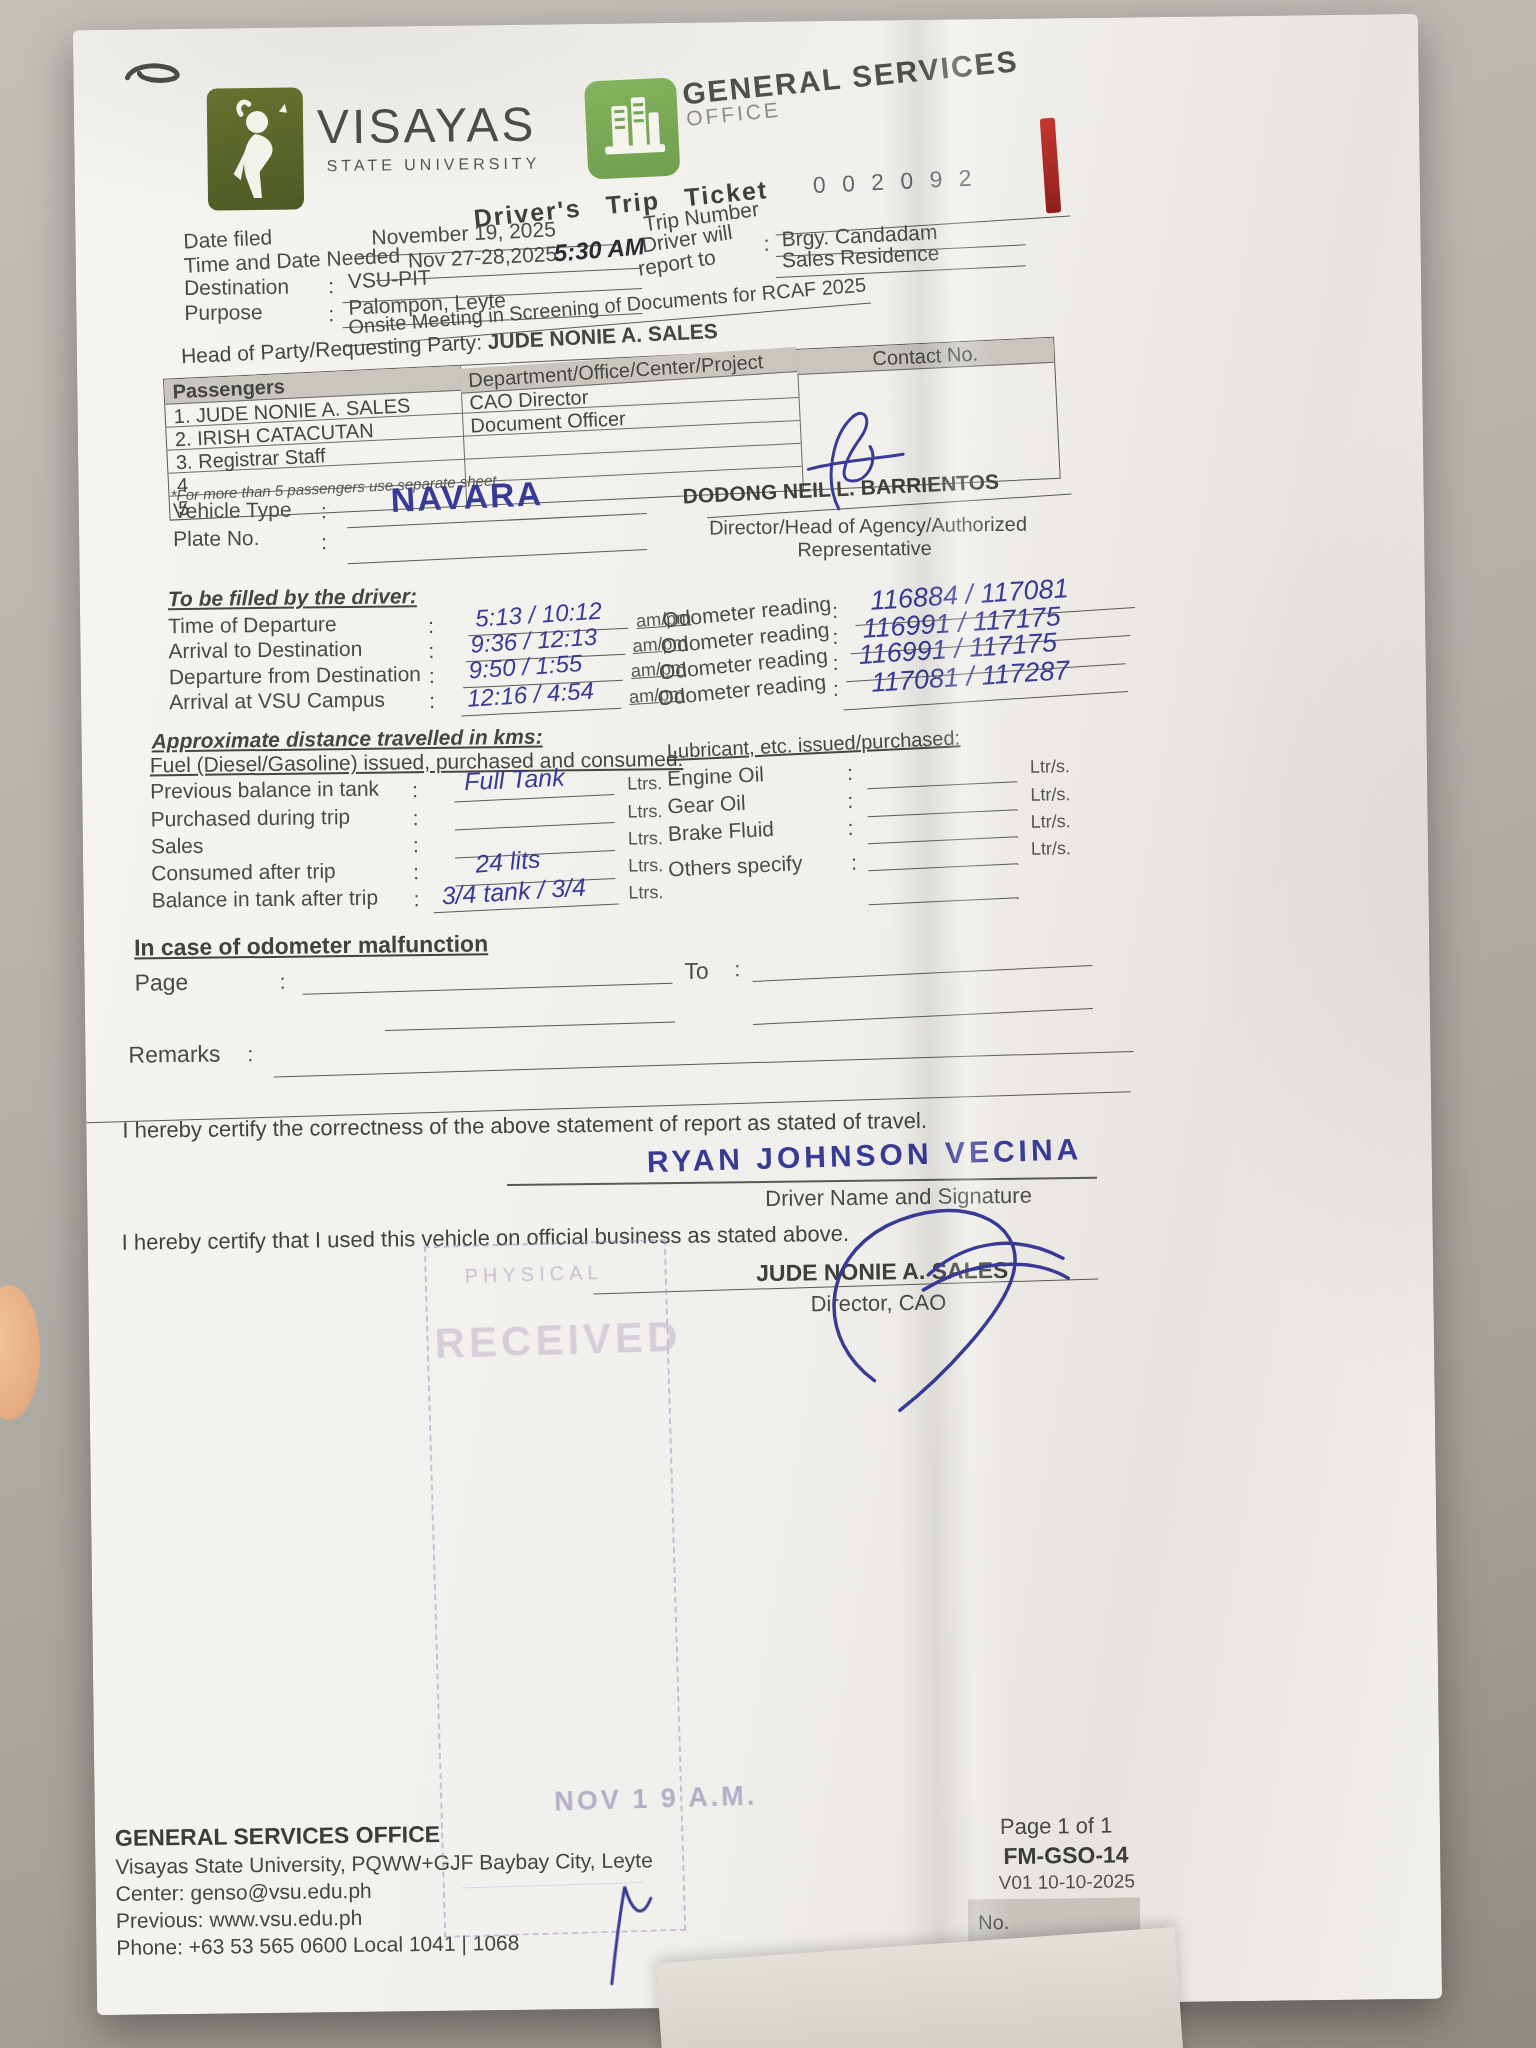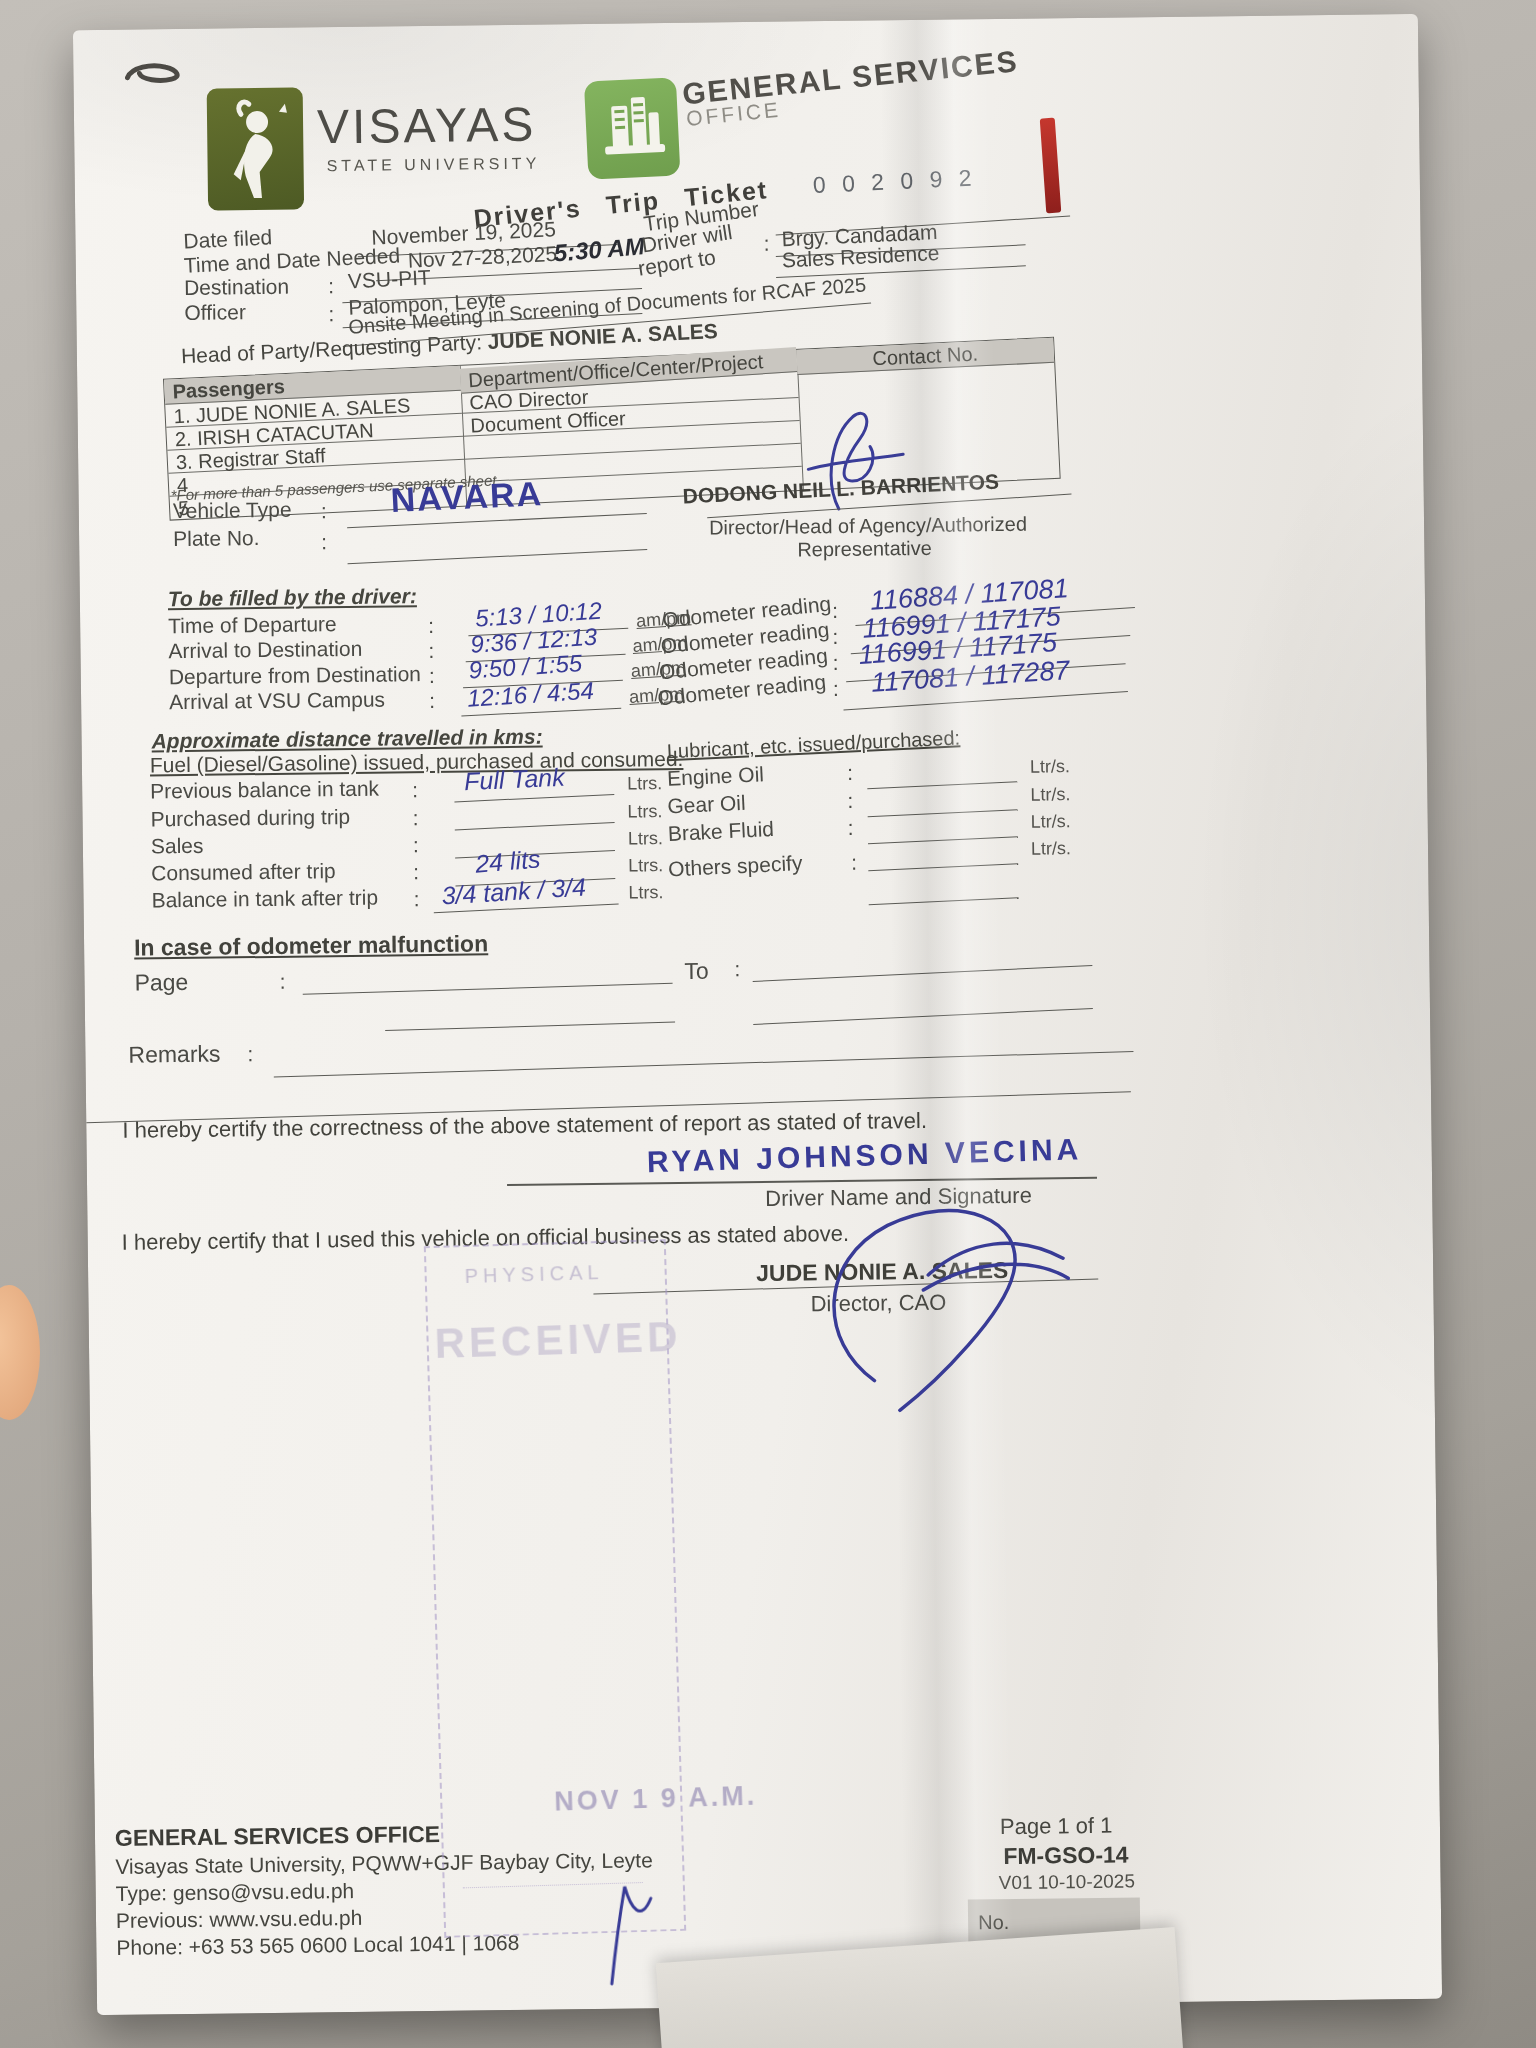--- a/index.html
+++ b/index.html
@@ -100,21 +100,21 @@
   <div class="abs marker" style="left:478px;top:212px;font-size:24px;transform:rotate(-4deg);">5:30 AM</div>
   <div class="ul" style="left:300px;top:248px;width:265px;transform:rotate(-2deg);"></div>
 
   <div class="abs lbl" style="left:108px;top:247px;">Destination</div>
   <div class="abs lbl" style="left:252px;top:247px;">:</div>
   <div class="abs lbl" style="left:272px;top:241px;transform:rotate(-2deg);">VSU-PIT</div>
   <div class="ul" style="left:266px;top:269px;width:300px;transform:rotate(-2deg);"></div>
   <div class="abs lbl" style="left:272px;top:266px;transform:rotate(-2deg);">Palompon, Leyte</div>
   <div class="ul" style="left:266px;top:294px;width:300px;transform:rotate(-2deg);"></div>
 
-  <div class="abs lbl" style="left:108px;top:272px;">Officer</div>
+  <div class="abs lbl" style="left:108px;top:272px;">Purpose</div>
   <div class="abs lbl" style="left:252px;top:275px;">:</div>
   <div class="abs lbl" style="left:272px;top:289px;font-size:20px;transform:rotate(-4deg);transform-origin:left center;">Onsite Meeting in Screening of Documents for RCAF 2025</div>
   <div class="ul" style="left:266px;top:318px;width:530px;transform:rotate(-4deg);transform-origin:left center;"></div>
 
   <div class="abs lbl" style="left:566px;top:204px;transform:rotate(-8deg);">Driver will</div>
   <div class="abs lbl" style="left:562px;top:228px;transform:rotate(-8deg);">report to</div>
   <div class="abs lbl" style="left:688px;top:210px;">:</div>
   <div class="abs lbl" style="left:706px;top:203px;transform:rotate(-2deg);">Brgy. Candadam</div>
   <div class="ul" style="left:700px;top:229px;width:250px;transform:rotate(-2deg);"></div>
   <div class="abs lbl" style="left:706px;top:224px;transform:rotate(-2deg);">Sales Residence</div>
@@ -294,21 +294,21 @@
     <div class="abs" style="left:18px;top:640px;width:180px;border-bottom:1.5px dotted #a294c4;"></div>
   </div>
 
   <svg class="abs" style="left:505px;top:1855px;z-index:3;" width="60" height="110" viewBox="0 0 60 110">
     <path d="M10,105 C14,70 20,30 24,8 C30,30 40,44 50,20" fill="none" stroke="#383b96" stroke-width="3" stroke-linecap="round"></path>
   </svg>
 
   <div class="abs" style="left:20px;top:1795px;font-size:23px;font-weight:700;color:#3c3c37;">GENERAL SERVICES OFFICE</div>
   <div class="abs" style="left:20px;top:1825px;font-size:21px;color:#45453f;">Visayas State University, PQWW+GJF Baybay City, Leyte</div>
   <div class="abs" style="left:20px;top:1852px;font-size:21px;color:#45453f;">
-    <span>Type:</span>
+    <span>Center:</span>
     <span class="link">genso@vsu.edu.ph</span>
   </div>
   <div class="abs" style="left:20px;top:1879px;font-size:21px;color:#45453f;">
     <span>Previous:</span>
     <span>www.vsu.edu.ph</span>
   </div>
   <div class="abs" style="left:20px;top:1906px;font-size:21px;color:#45453f;">Phone: +63 53 565 0600 Local 1041 | 1068</div>
 
   <div class="abs" style="left:905px;top:1795px;font-size:22px;color:#45453f;">Page 1 of 1</div>
   <div class="abs" style="left:908px;top:1824px;font-size:23px;font-weight:700;color:#3c3c37;">FM-GSO-14</div>

